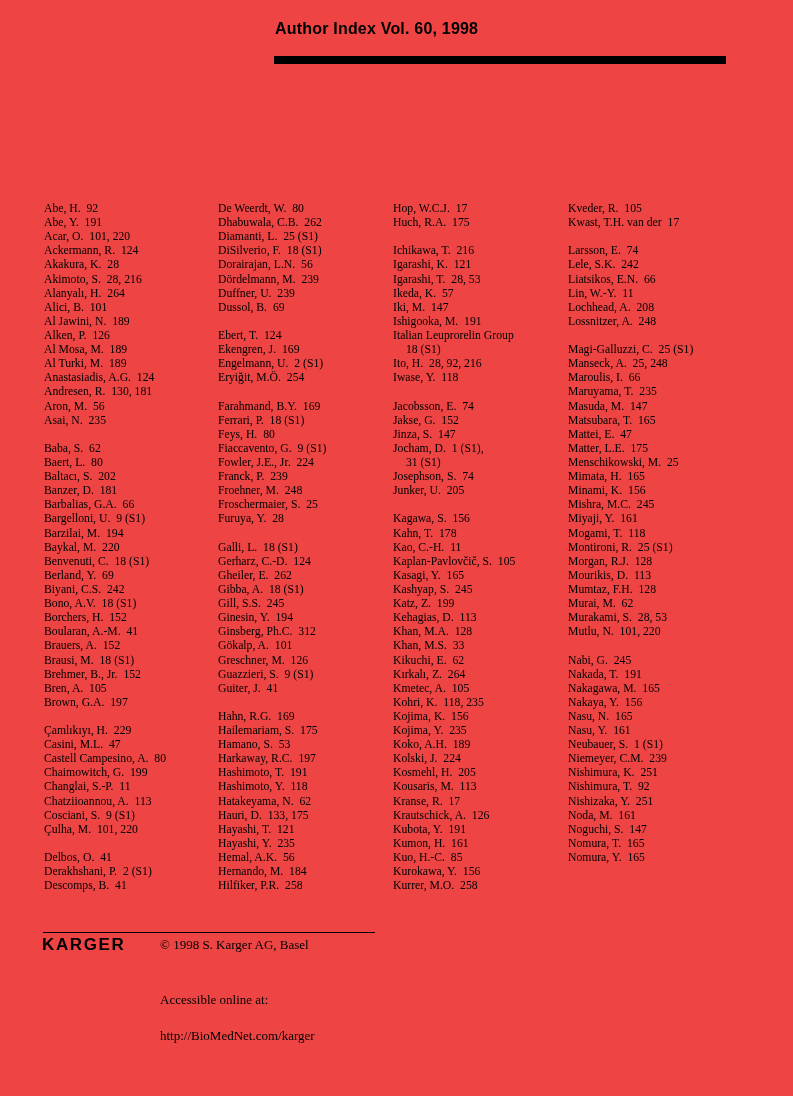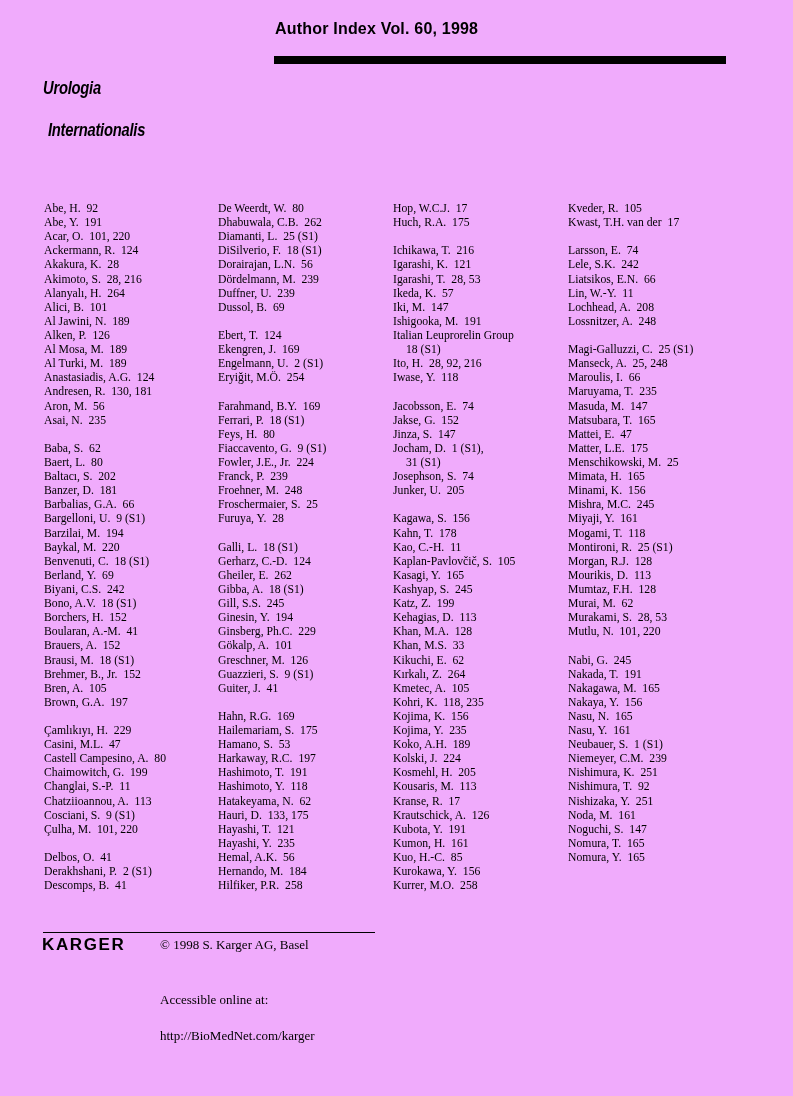--- a/index.html
+++ b/index.html
@@ -1,18 +1,18 @@
 <!DOCTYPE html>
 <html><head>
 <meta charset="utf-8">
 <style>
   html,body { margin:0; padding:0; background:#e8e8e8; }
   .page {
     position:relative; width:793px; height:1096px;
-    background:#f0abfc; overflow:hidden;
+    background:#ef4444; overflow:hidden;
     font-family:"Liberation Serif", serif; color:#000;
   }
   
   .title {
     position:absolute; left:275px; top:20px;
     font-family:"Liberation Sans", sans-serif;
     font-weight:bold; font-size:16px; letter-spacing:0.2px;
     white-space:pre;
   }
   .journal-logo {
@@ -68,24 +68,20 @@
   .footer-copyright { left:160px; top:939px; }
   .footer-online { left:160px; top:970px; }
 </style>
 </head>
 <body>
 
 <div class="page">
 
   <div class="title">Author Index Vol. 60, 1998</div>
 
-  <div class="journal-logo">
-    <span class="l1">Urologia</span>
-    <span class="l2">Internationalis</span>
-  </div>
 
   <div class="header-bar"></div>
 
 
   <div class="columns" id="index-columns">
       <div class="index-col">
         <div class="line">Abe, H.  92</div>
         <div class="line">Abe, Y.  191</div>
         <div class="line">Acar, O.  101, 220</div>
         <div class="line">Ackermann, R.  124</div>
@@ -159,21 +155,21 @@
         <div class="line">Froehner, M.  248</div>
         <div class="line">Froschermaier, S.  25</div>
         <div class="line">Furuya, Y.  28</div>
         <div class="line blank"></div>
         <div class="line">Galli, L.  18 (S1)</div>
         <div class="line">Gerharz, C.-D.  124</div>
         <div class="line">Gheiler, E.  262</div>
         <div class="line">Gibba, A.  18 (S1)</div>
         <div class="line">Gill, S.S.  245</div>
         <div class="line">Ginesin, Y.  194</div>
-        <div class="line">Ginsberg, Ph.C.  229</div>
+        <div class="line">Ginsberg, Ph.C.  312</div>
         <div class="line">Gökalp, A.  101</div>
         <div class="line">Greschner, M.  126</div>
         <div class="line">Guazzieri, S.  9 (S1)</div>
         <div class="line">Guiter, J.  41</div>
         <div class="line blank"></div>
         <div class="line">Hahn, R.G.  169</div>
         <div class="line">Hailemariam, S.  175</div>
         <div class="line">Hamano, S.  53</div>
         <div class="line">Harkaway, R.C.  197</div>
         <div class="line">Hashimoto, T.  191</div>

